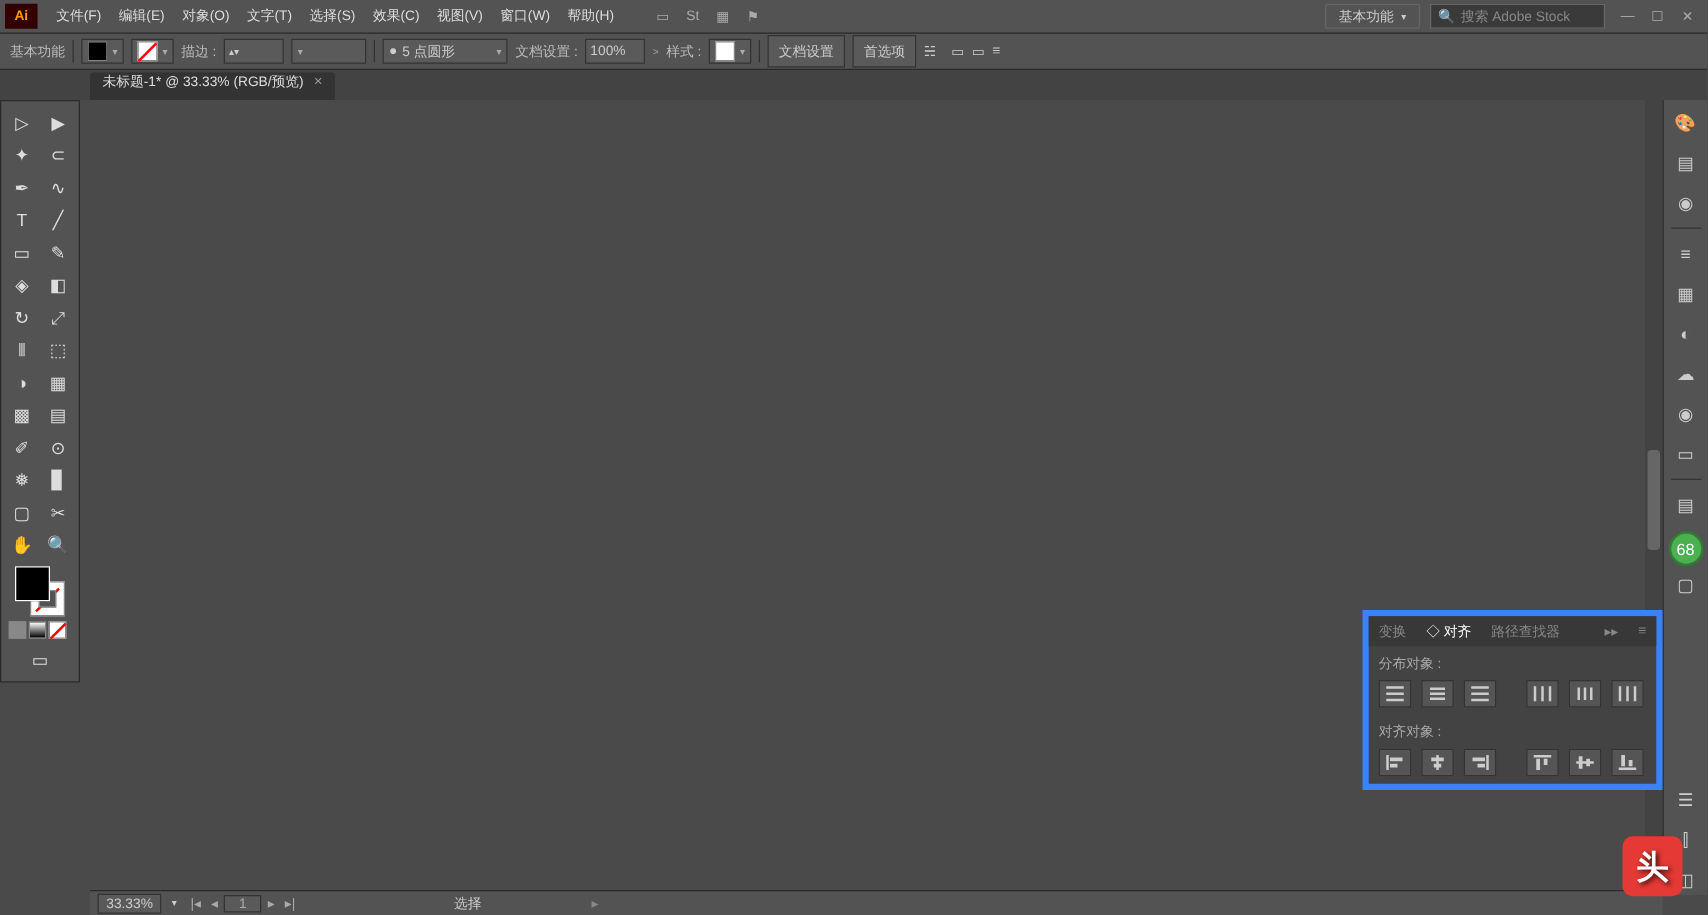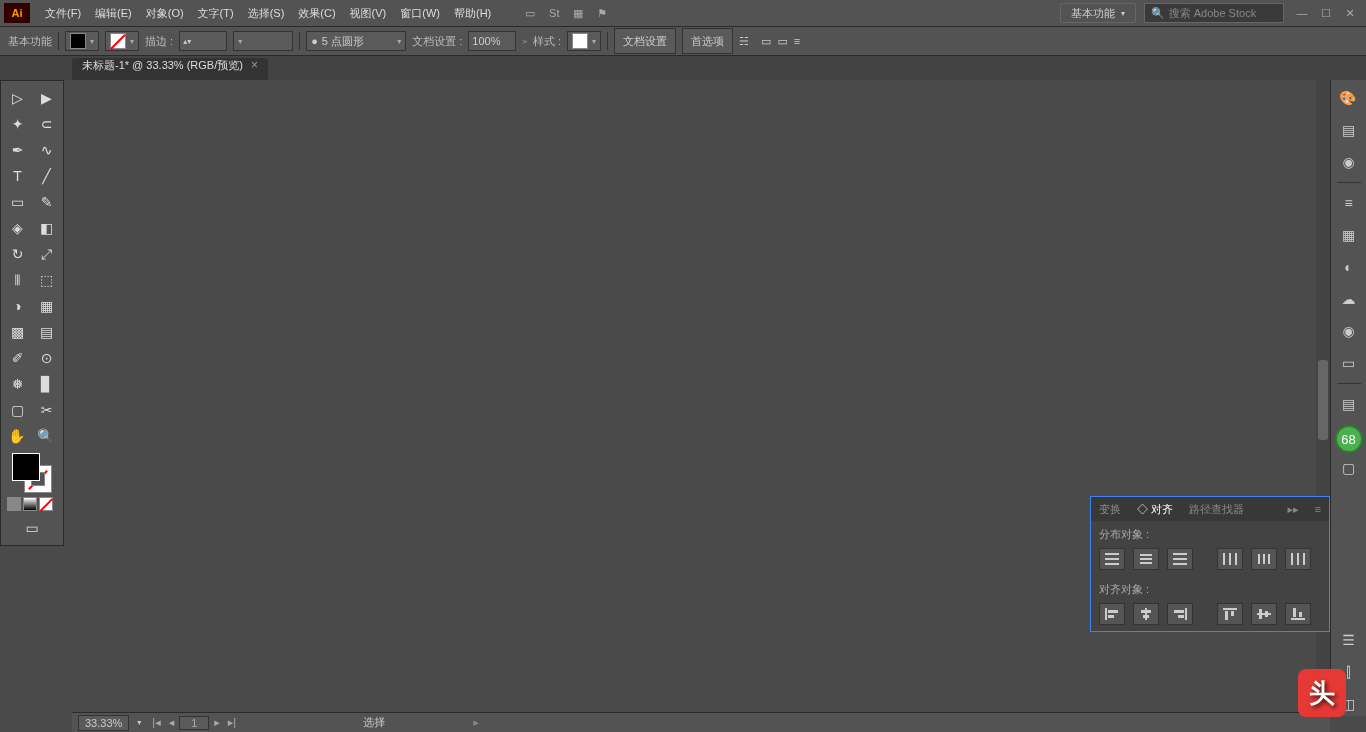--- a/index.html
+++ b/index.html
@@ -29,21 +29,21 @@
 .fillstroke .strk{position:absolute;width:28px;height:28px;background:#fff;border:1px solid #888;bottom:0;right:0}
 .fillstroke .strk:after{content:"";position:absolute;inset:6px;background:#535353;border:1px solid #888}
 .fillstroke .strk .nos{position:absolute;width:100%;height:2px;background:red;top:50%;left:0;transform:rotate(-45deg)}
 .miniswatch{display:flex;gap:2px;margin:4px 4px}
 .miniswatch div{width:14px;height:14px;border:1px solid #888}
 .canvas-wrap{flex:1;background:#4a4a4a;position:relative;overflow:hidden;margin-left:64px;margin-right:46px}
 .rpanel-strip{position:absolute;right:0;top:80px;width:36px;bottom:16px;background:#535353;border-left:1px solid #2a2a2a;display:flex;flex-direction:column;align-items:center;padding-top:6px;gap:8px}
 .rpanel-strip .ic{width:24px;height:24px;display:flex;align-items:center;justify-content:center;color:#ccc;cursor:pointer;font-size:14px}
 .rpanel-strip .hl{position:relative}
 .green-badge{position:absolute;right:-2px;top:170px;width:28px;height:28px;border-radius:50%;background:#4caf50;border:2px solid #2e7d32;color:#fff;display:flex;align-items:center;justify-content:center;font-size:13px}
-.alignpanel{position:absolute;right:36px;bottom:100px;width:240px;background:#434343;border:1px solid #3b82f6;z-index:10}
+.alignpanel{position:absolute;right:36px;bottom:100px;width:240px;background:#434343;border:5px solid #3b82f6;z-index:10}
 .alignpanel .hdr{display:flex;background:#383838;height:24px;align-items:center;font-size:11px}
 .alignpanel .ptab{padding:0 8px;color:#888;cursor:pointer}
 .alignpanel .ptab.act{color:#fff}
 .alignpanel .sec{padding:6px 8px}
 .alignpanel .secttl{color:#aaa;font-size:11px;margin-bottom:6px}
 .alignpanel .btns{display:flex;gap:8px}
 .alignpanel .ab{width:26px;height:22px;background:#555;border:1px solid #333;display:flex;align-items:center;justify-content:center;cursor:pointer}
 .alignpanel .ab svg{width:16px;height:14px}
 .status{position:absolute;left:72px;bottom:0;right:36px;height:20px;background:#535353;border-top:1px solid #2a2a2a;display:flex;align-items:center;padding:0 6px;gap:8px;color:#ccc;font-size:11px}
 .status .zoom{background:#5a5a5a;border:1px solid #333;padding:1px 6px}

